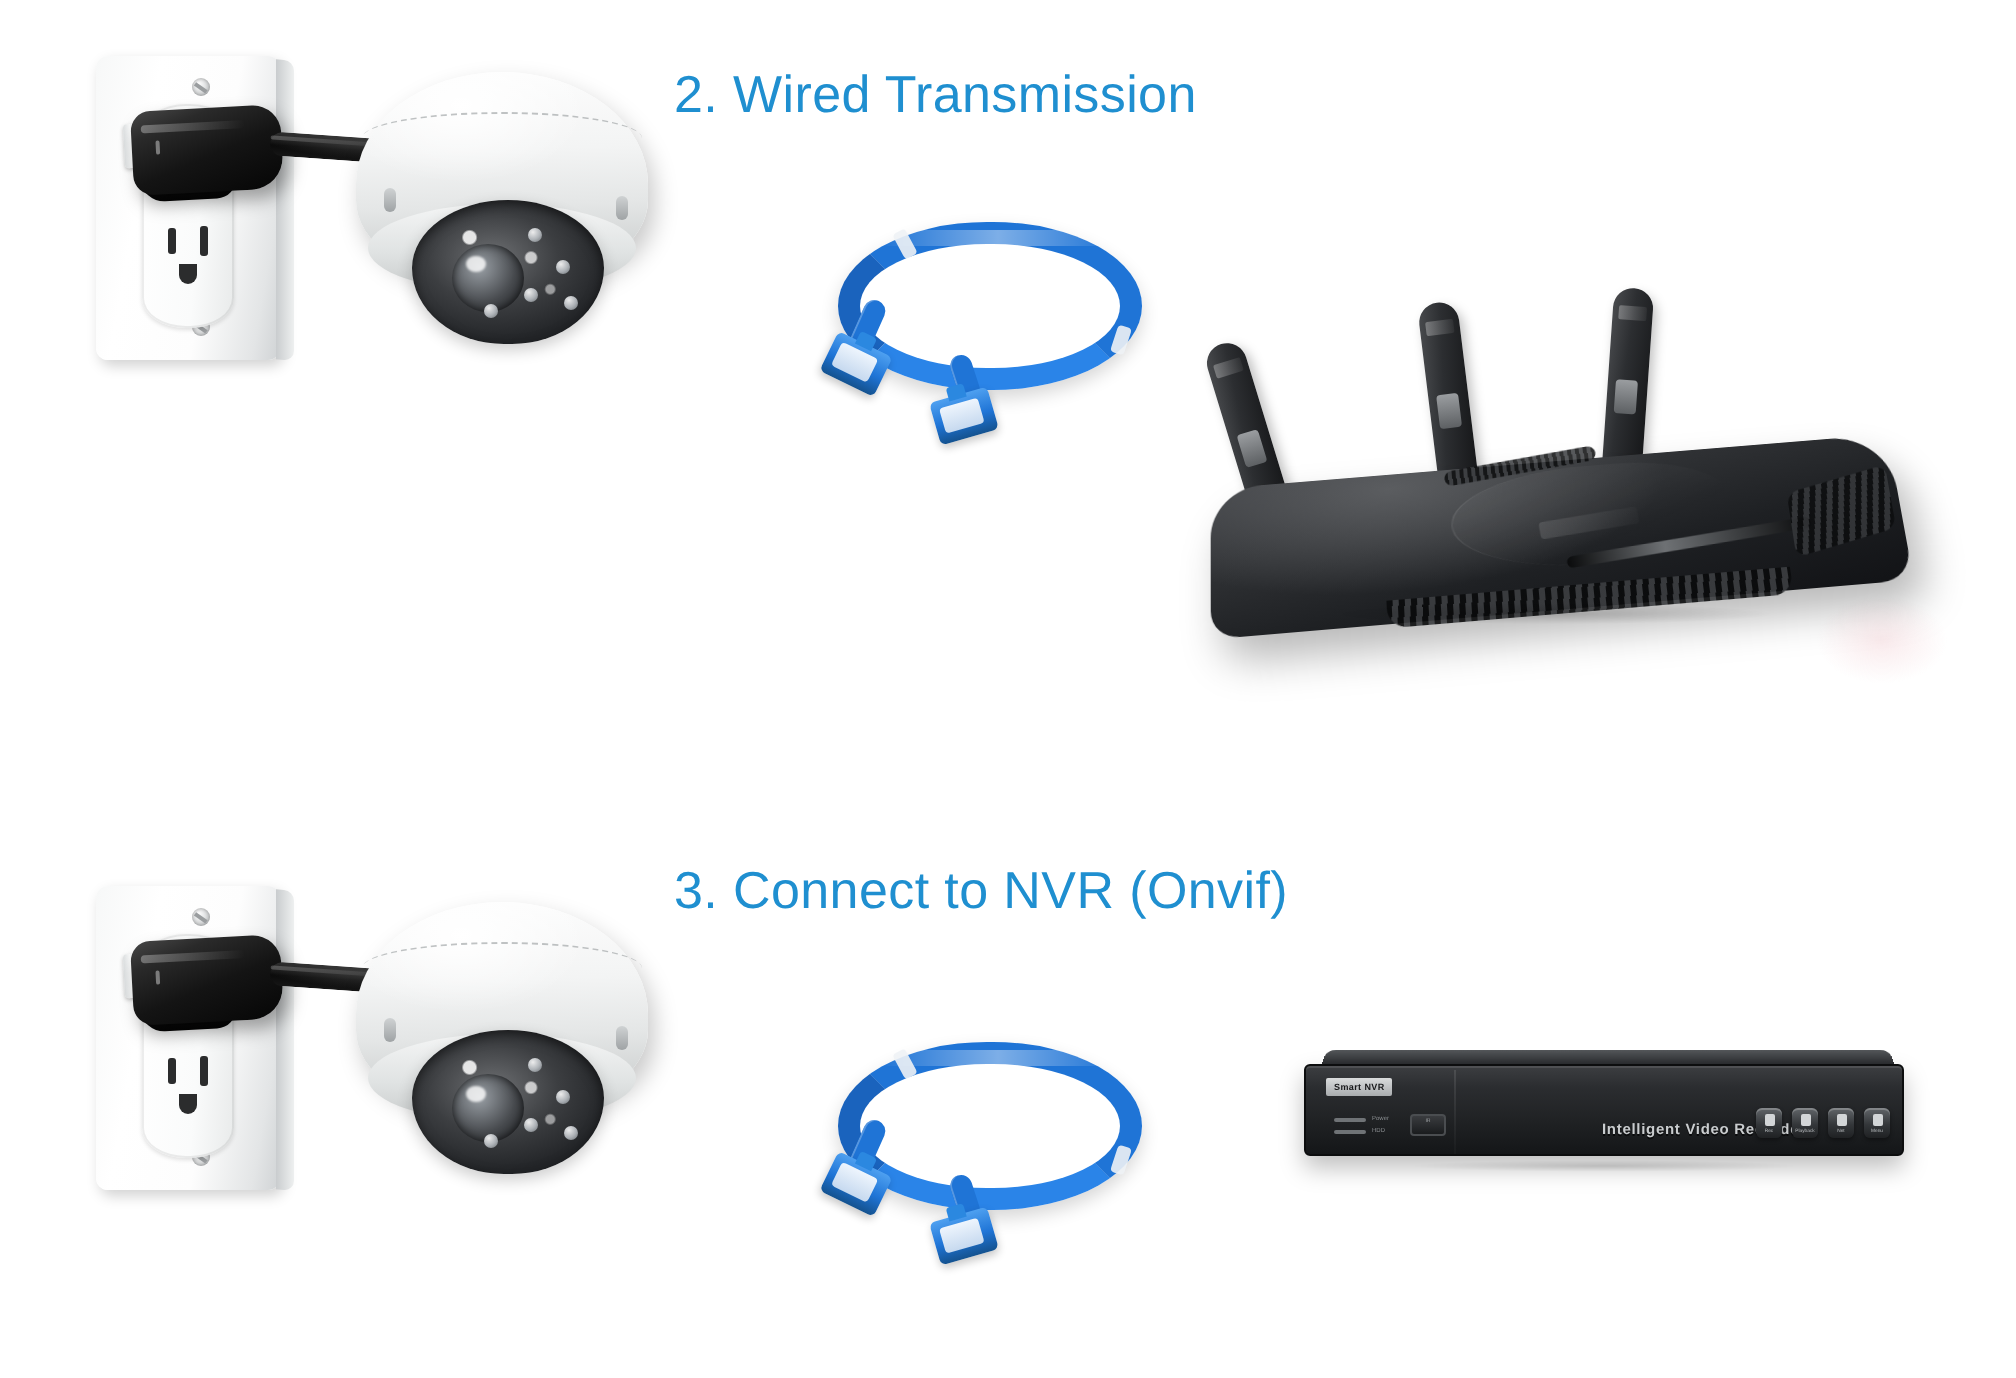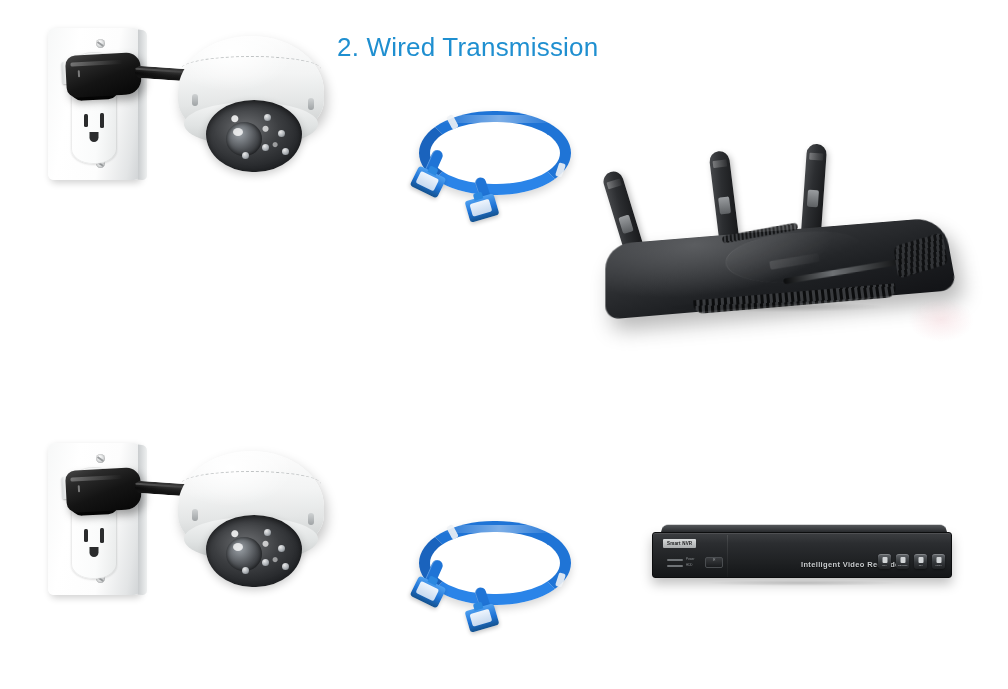--- a/index.html
+++ b/index.html
@@ -442,20 +442,21 @@
         <div class="router-vent-front"></div>
       </div>
       <div class="router-shadow"></div>
       <div id="router-watermark"></div>
     </div>
 
   </div>
 
   <div class="section" id="section-nvr">
 
+    <div class="heading" id="heading-nvr" style="top:30px">3. Connect to NVR (Onvif)</div>
 
     <div class="camera-group" id="camera-group-nvr" style="top:37px">
 
       <div class="wallplate">
         <div class="plate-screw" id="screw-top"></div>
         <div class="plate-screw" style="top:131px"></div>
         <div class="receptacle">
           <div class="socket" id="socket-top">
             <div class="slot left"></div>
             <div class="slot right"></div>

